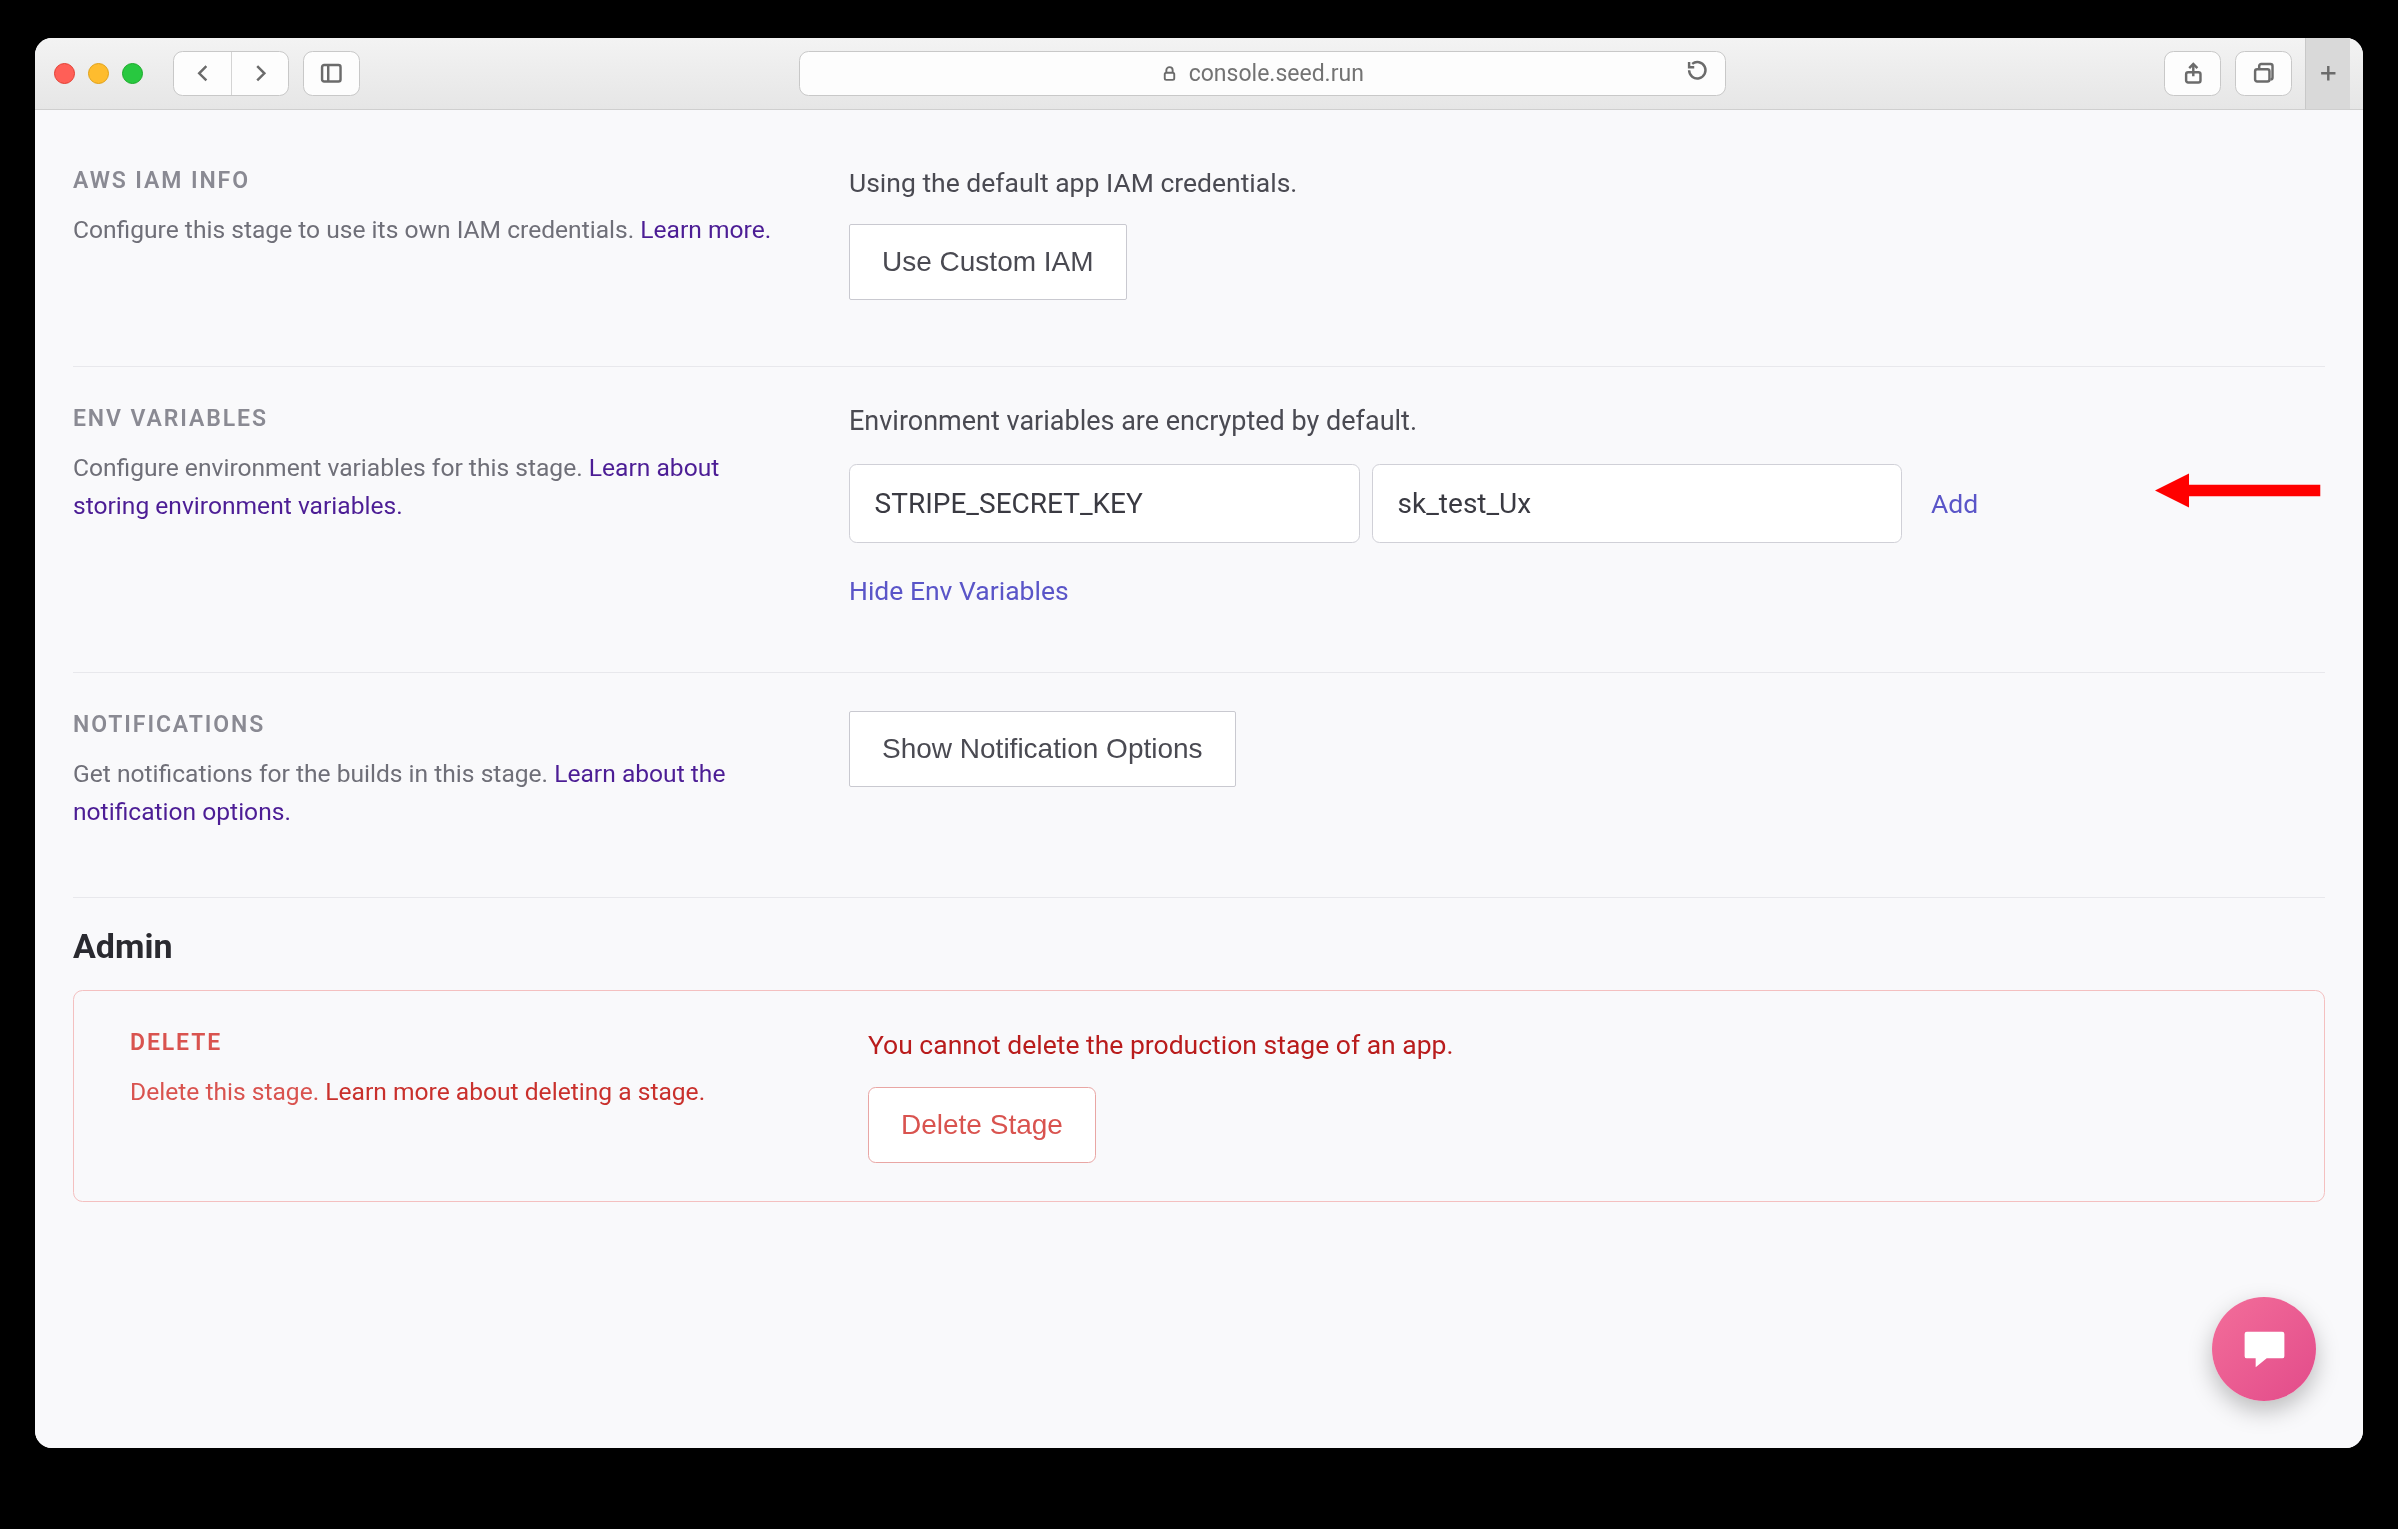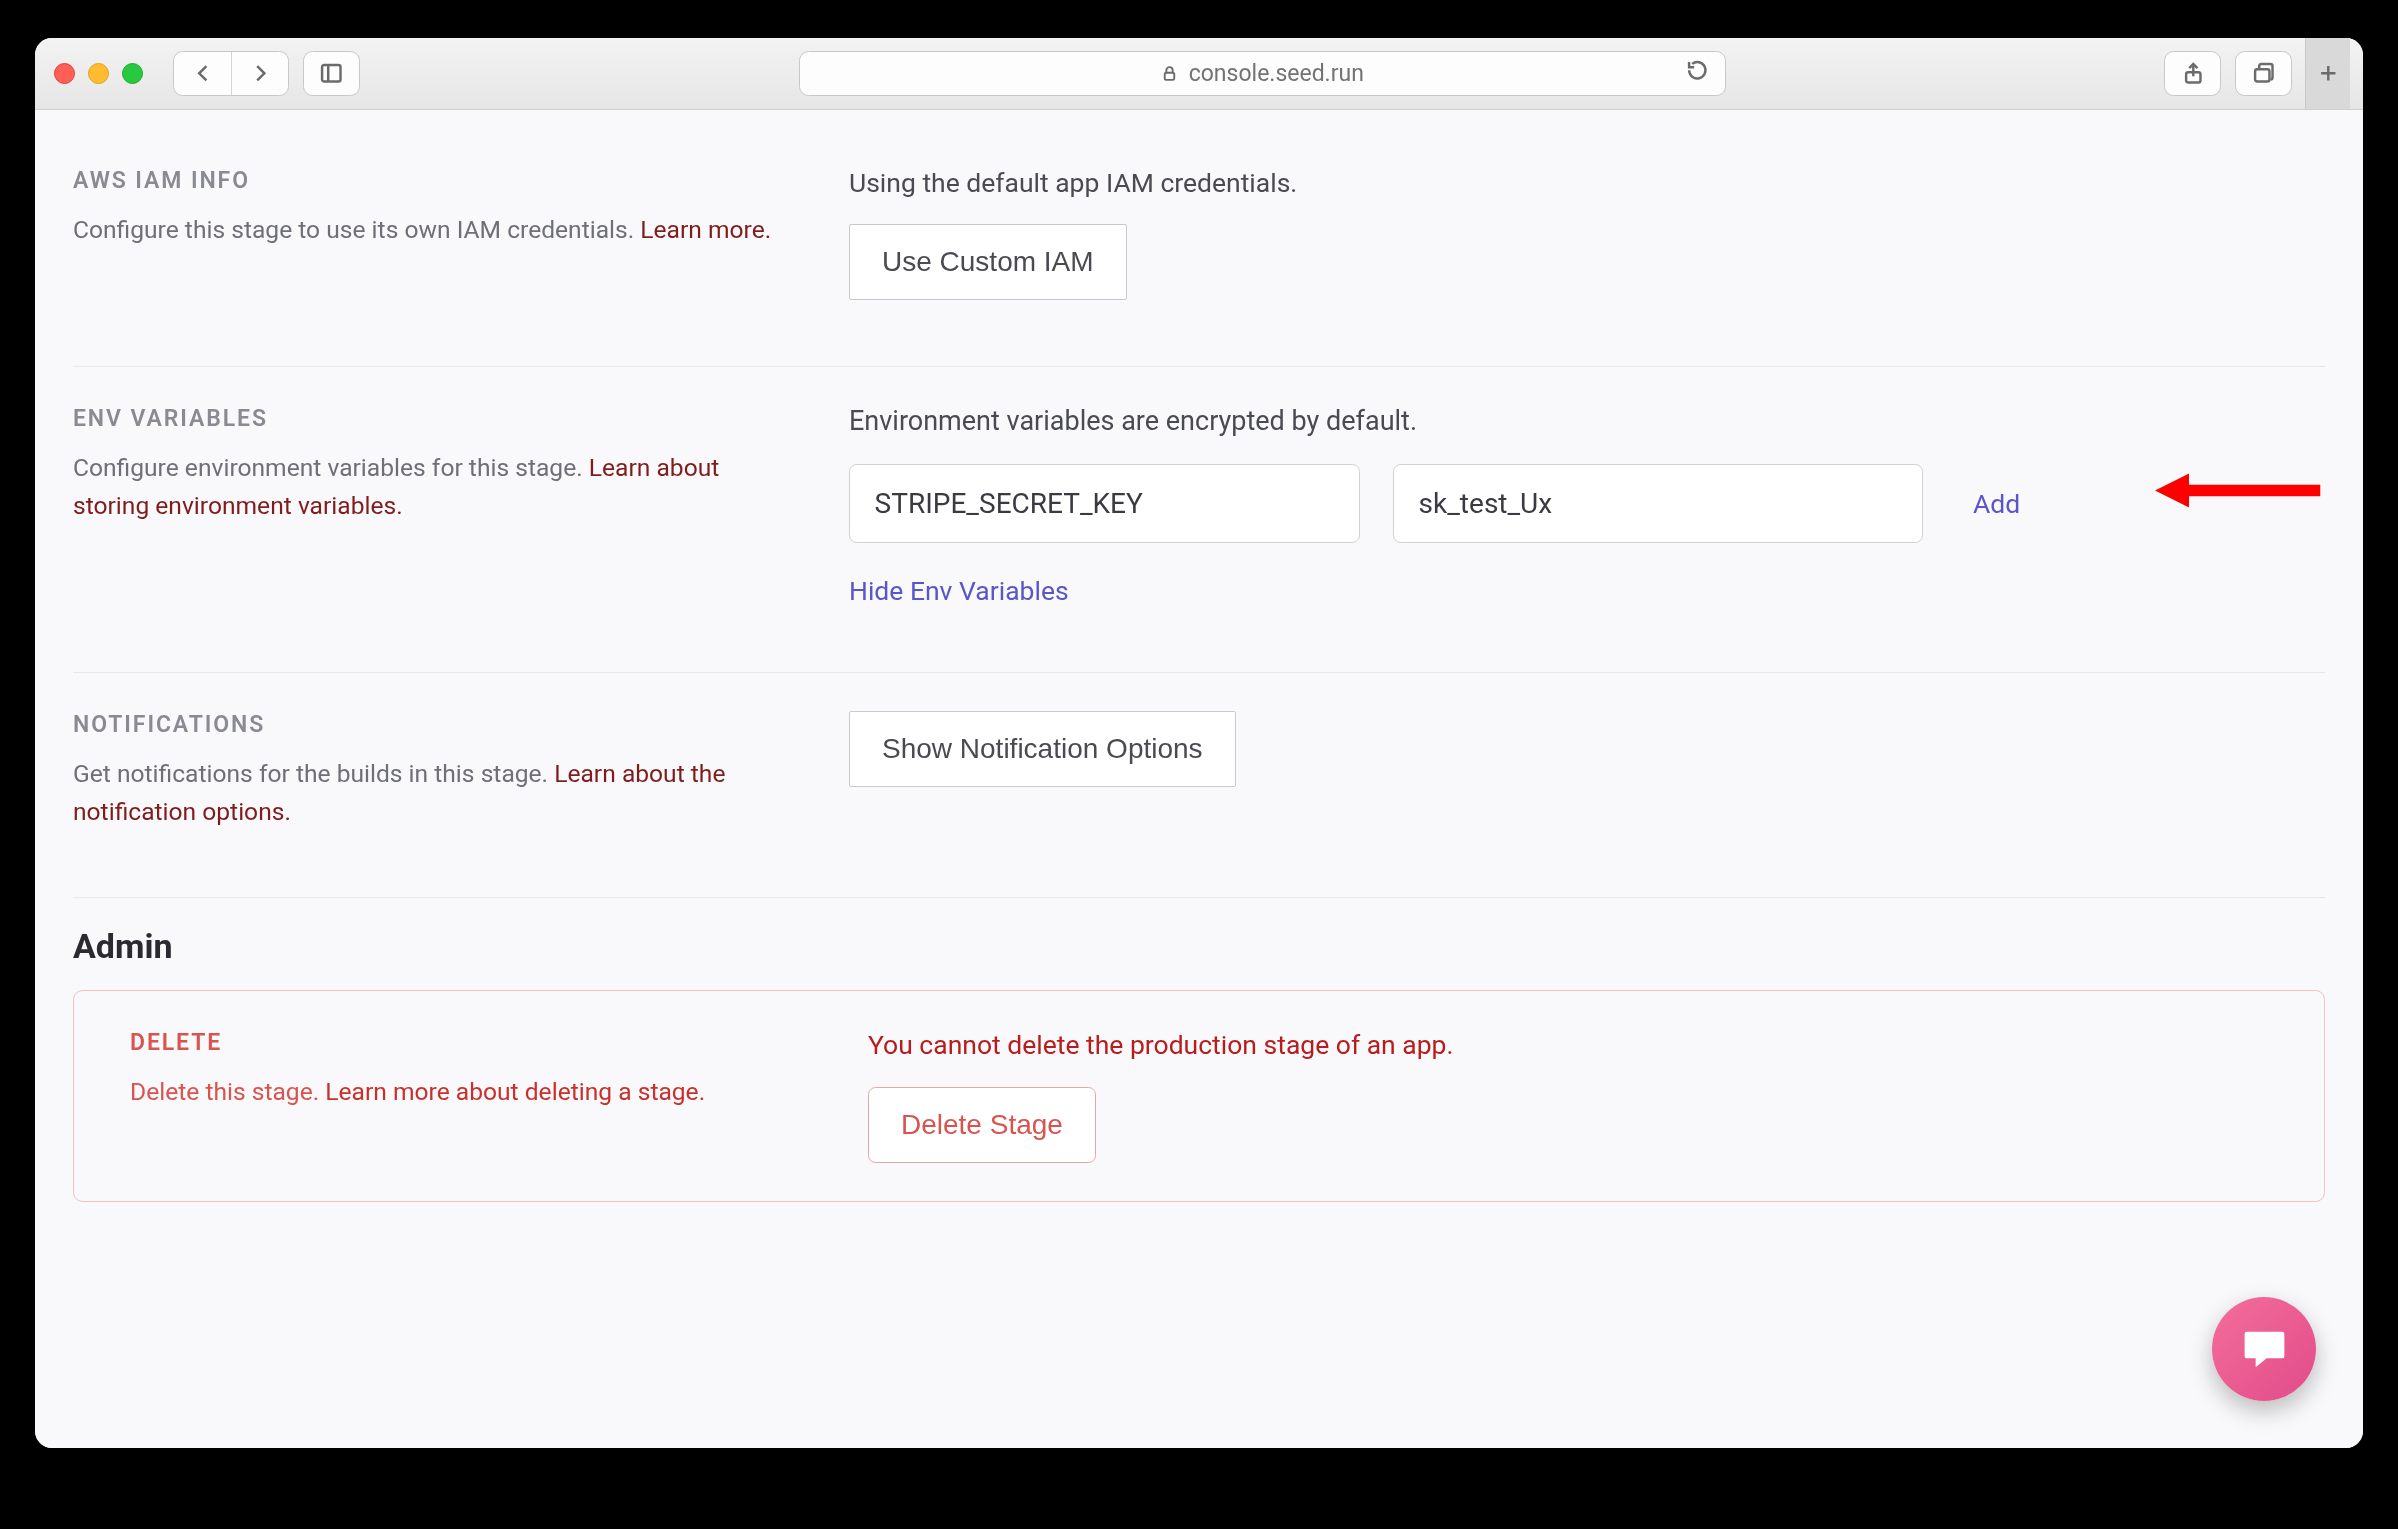--- a/index.html
+++ b/index.html
@@ -63,30 +63,30 @@
     border-bottom: 0.9px solid #e8e8ec;
   }
   .section:last-of-type { border-bottom:none;}
   .side {
     width: 719px; flex-shrink:0;
   }
   .side h3 {
     font-size: 23px; letter-spacing: 1.9px; color:#8a8a93; font-weight:600; margin-bottom:17px;
   }
   .side p { font-size:24.6px; color:#6f6f78; line-height:1.55;}
-  .side a, a.link { color:#7f1d1d; text-decoration:none;}
+  .side a, a.link { color:#4c1d95; text-decoration:none;}
   .main { flex:1; }
   .main p.lead { font-size:26.5px; color:#4a4a52; margin-bottom:26.5px;}
   .btn {
     display:inline-flex; align-items:center; justify-content:center;
     height: 76px; padding: 0 32px; font-size:28px; color:#4a4a52;
     background:#fff; border:1.9px solid #c9c9d0; border-radius:2px;
     cursor:pointer;
   }
-  .env-row { display:flex; gap:33px; align-items:center; margin-bottom: 32px;}
+  .env-row { display:flex; gap:12px; align-items:center; margin-bottom: 32px;}
   .env-input {
     height: 79px; font-size:28px; color:#3a3a42; background:#fff;
     border:1.9px solid #d0d0d7; border-radius:7.6px; padding: 0 24.6px;
     font-family:inherit;
   }
   .env-key { width:511px;}
   .env-val { width:530px; font-family:inherit;}
   .add-link { font-size:26.5px; color:#5a55c8; cursor:pointer; margin-left:17px;}
   .hide-link { font-size:26.5px; color:#5a55c8; cursor:pointer;}
   .admin-heading { font-size:34px; font-weight:700; color:#2a2a30; margin: 28px 0 24.6px 0;}

